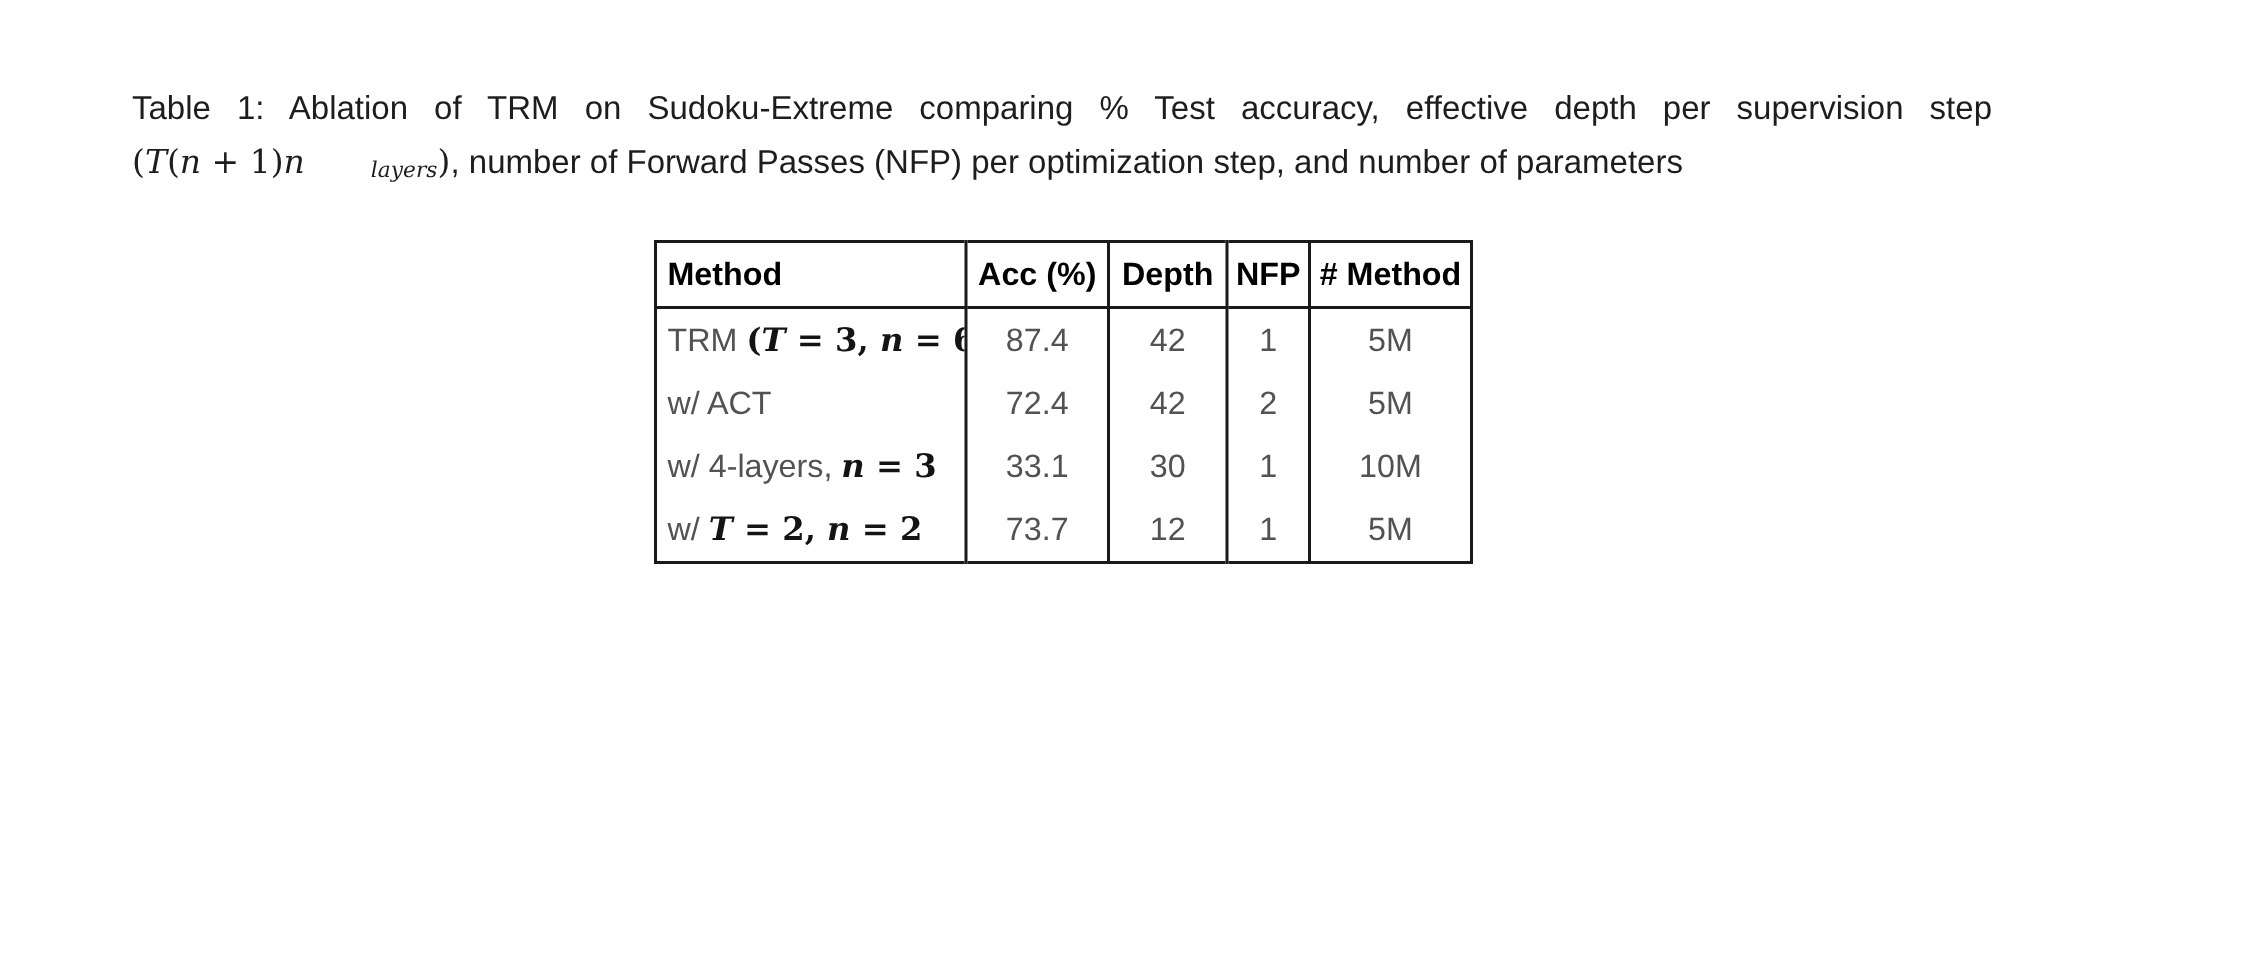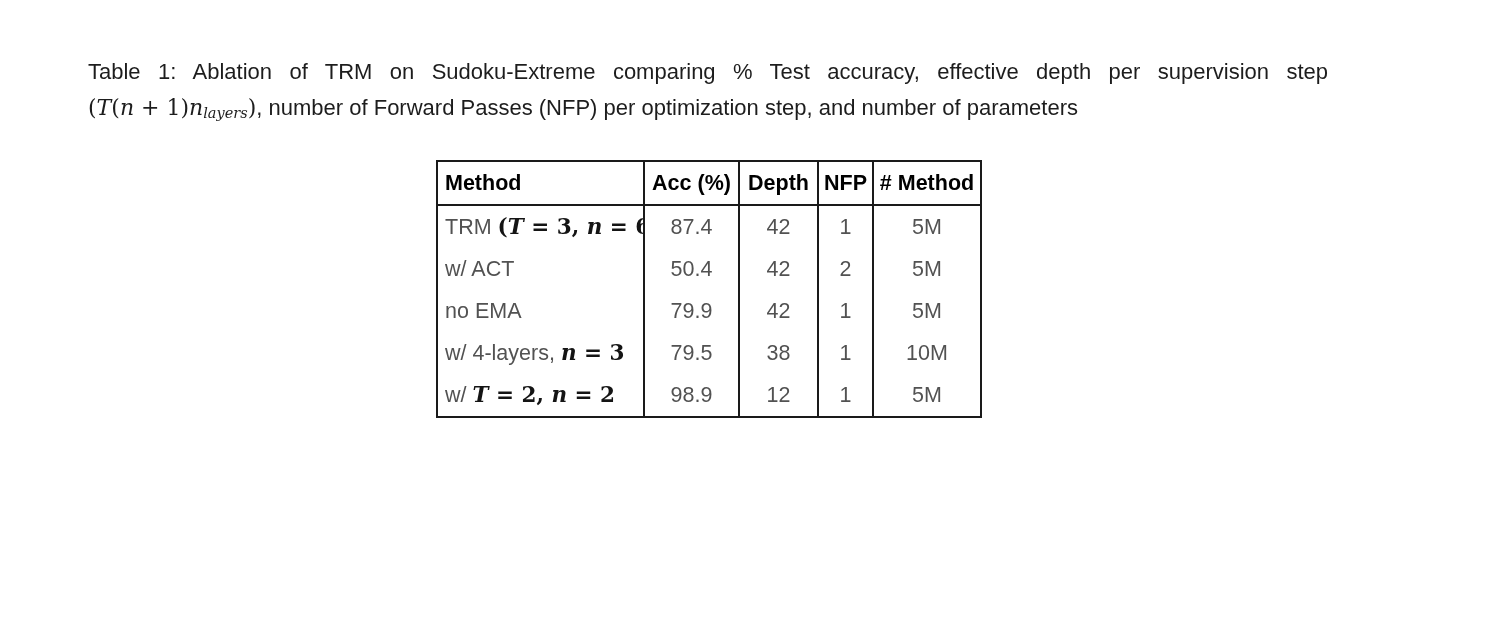--- a/index.html
+++ b/index.html
@@ -32,21 +32,21 @@
   }
   .caption-line1 {
     text-align: justify;
     text-align-last: justify;
   }
   .caption-line2 { text-align: left; }
 
   
   .c-m, .c-i, .c-sub { font-family: "DejaVu Serif", serif; }
   .c-i  { font-style: italic; }
-  .c-sub { font-style: italic; font-size: 66%; vertical-align: -0.22em; letter-spacing: 0; }
+  .c-sub { font-style: italic; font-size: 66%; vertical-align: -0.22em; letter-spacing: 0; margin-left: 44px; }
 
   
   .tablewrap { position: absolute; left: 436px; top: 160px; }
   table.ablation {
     border-collapse: collapse;
     table-layout: fixed;
     width: 546px;
     border: 2px solid var(--border-color);
     background: var(--page-bg);
   }
@@ -109,42 +109,35 @@
       <tbody>
           <tr>
             <td class="method"><span class="b-t">TRM </span><span class="b-m">(</span><span class="b-i">T</span><span class="b-m"> = 3, </span><span class="b-i">n</span><span class="b-m"> = 6)</span></td>
             <td class="num">87.4</td>
             <td class="num">42</td>
             <td class="num">1</td>
             <td class="num">5M</td>
           </tr>
           <tr>
             <td class="method"><span class="b-t">w/ ACT</span></td>
-            <td class="num">50.4</td>
+            <td class="num">72.4</td>
             <td class="num">42</td>
             <td class="num">2</td>
             <td class="num">5M</td>
           </tr>
           <tr>
-            <td class="method"><span class="b-t">no EMA</span></td>
-            <td class="num">79.9</td>
-            <td class="num">42</td>
-            <td class="num">1</td>
-            <td class="num">5M</td>
-          </tr>
-          <tr>
             <td class="method"><span class="b-t">w/ 4-layers, </span><span class="b-i">n</span><span class="b-m"> = 3</span></td>
-            <td class="num">79.5</td>
-            <td class="num">38</td>
+            <td class="num">33.1</td>
+            <td class="num">30</td>
             <td class="num">1</td>
             <td class="num">10M</td>
           </tr>
           <tr>
             <td class="method"><span class="b-t">w/ </span><span class="b-i">T</span><span class="b-m"> = 2, </span><span class="b-i">n</span><span class="b-m"> = 2</span></td>
-            <td class="num">98.9</td>
+            <td class="num">73.7</td>
             <td class="num">12</td>
             <td class="num">1</td>
             <td class="num">5M</td>
           </tr>
         </tbody>
     </table>
   </div>
 
 </div>
 

